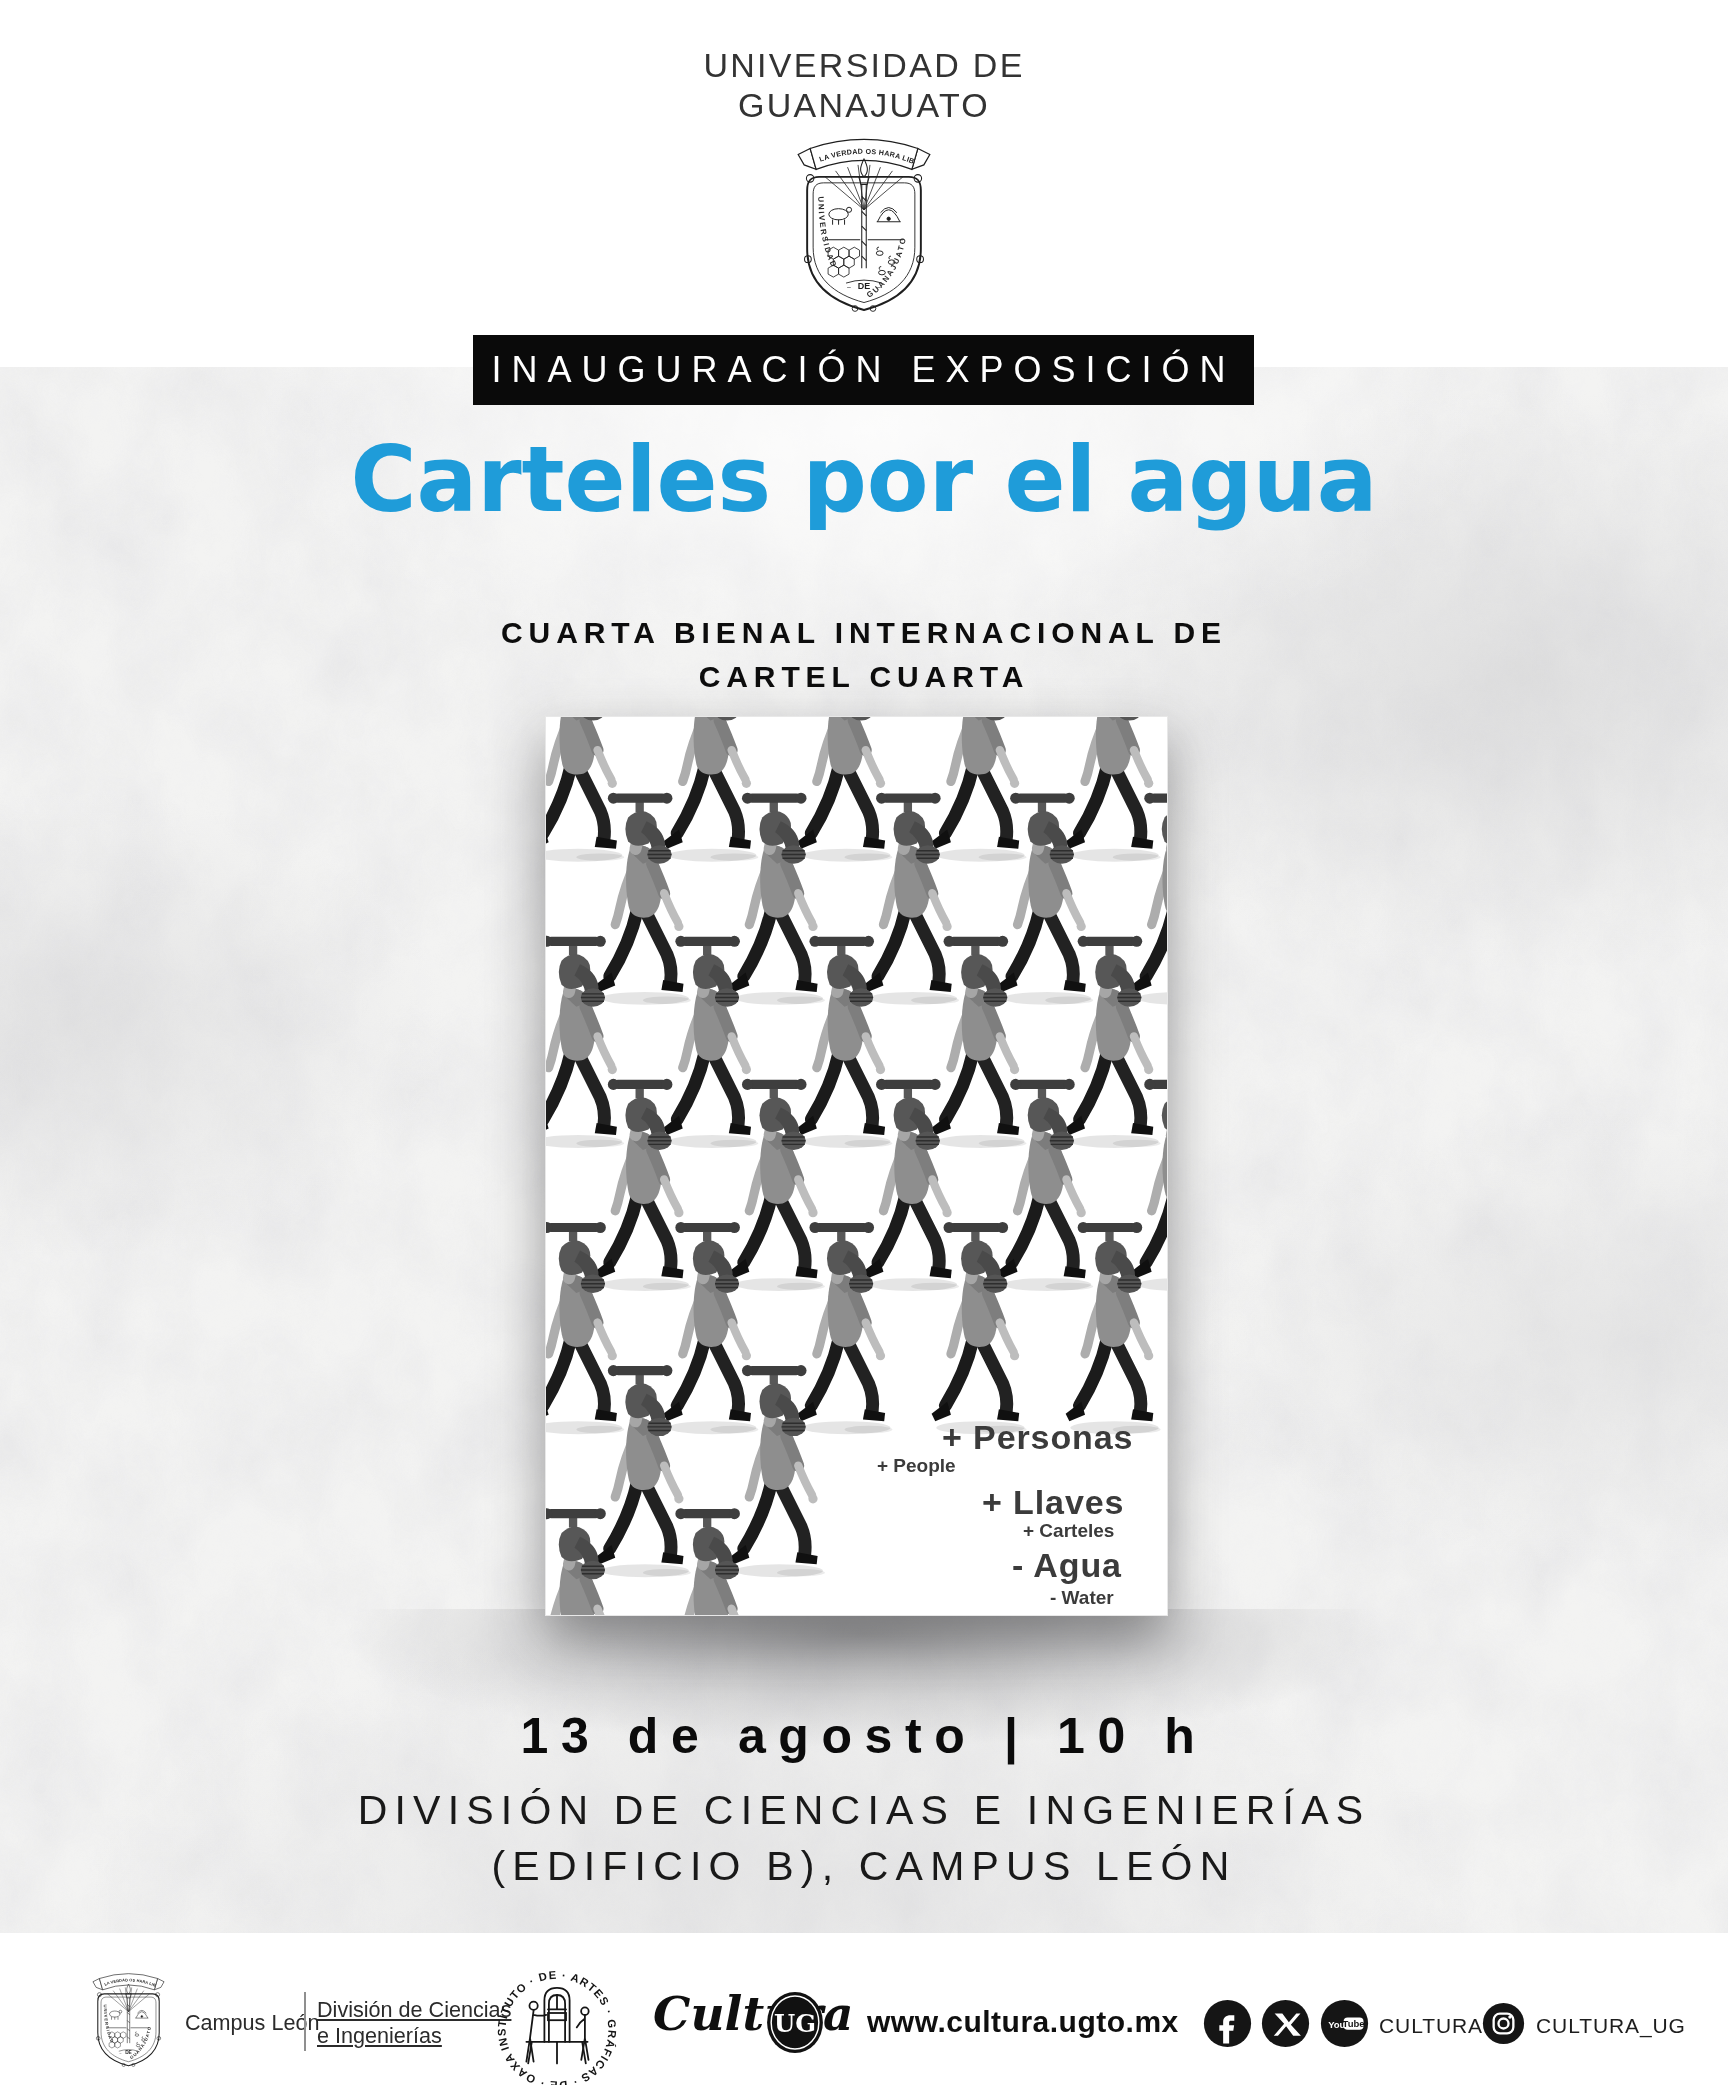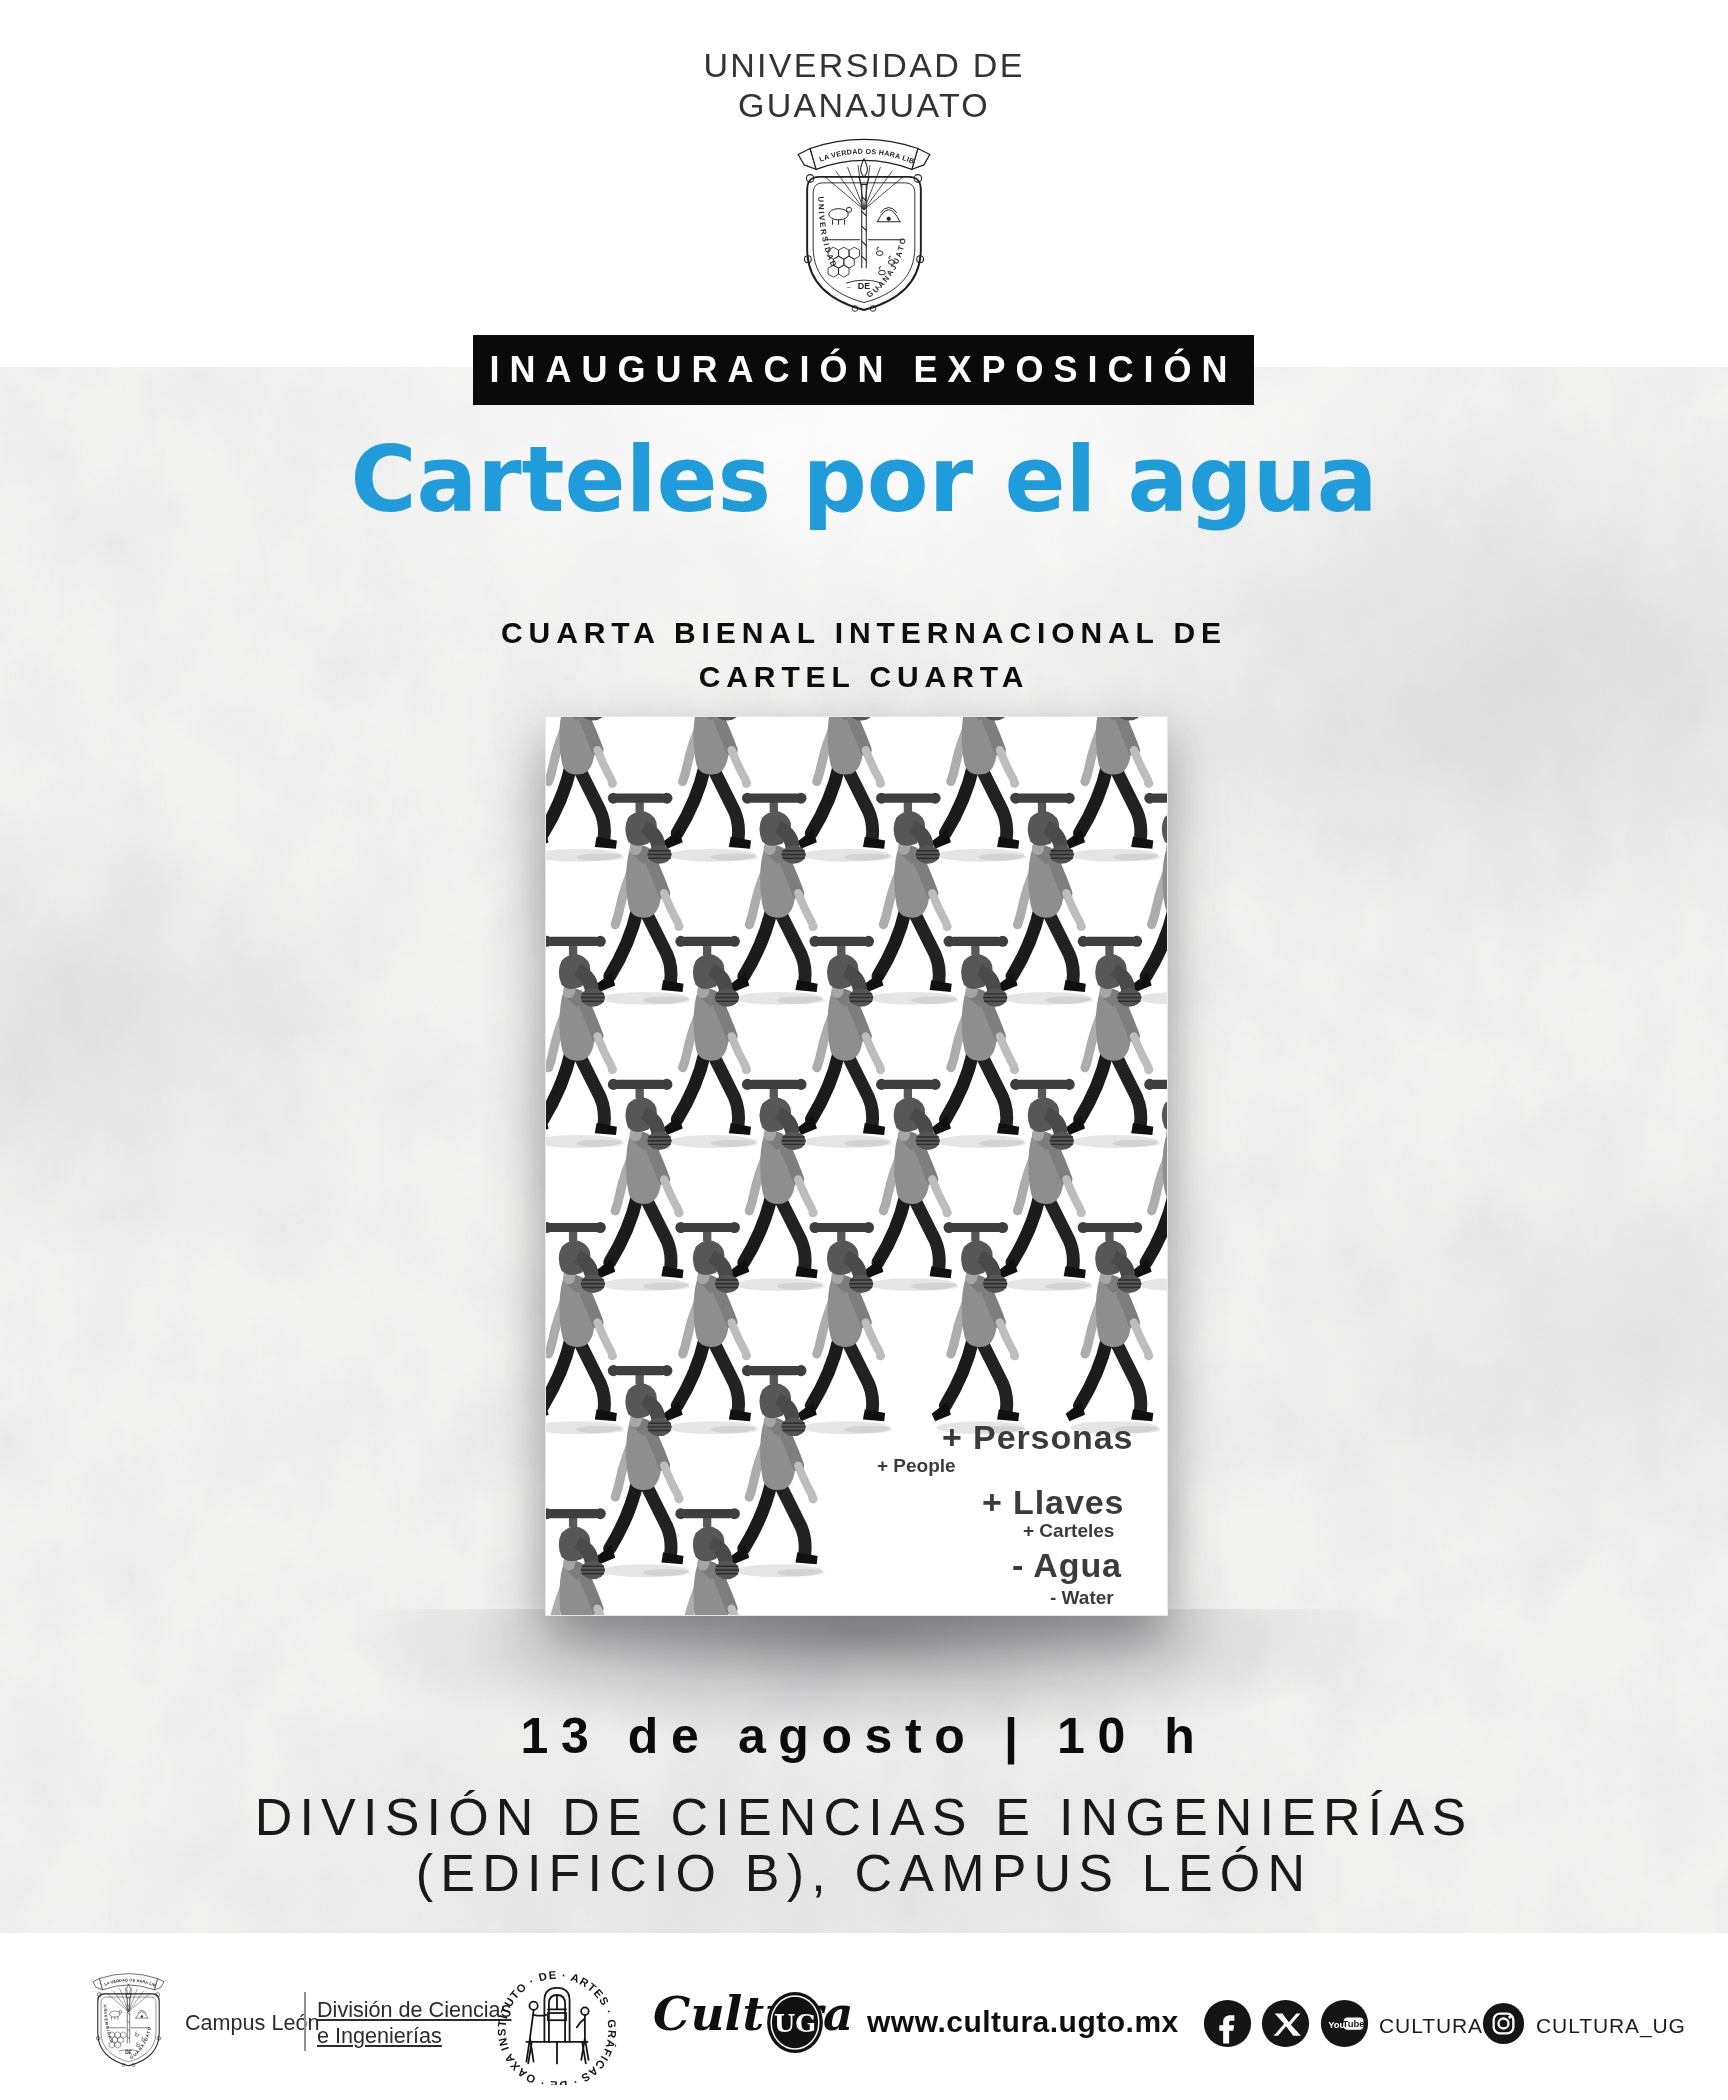--- a/index.html
+++ b/index.html
@@ -17,36 +17,36 @@
       radial-gradient(990px 378px at 45% 97%, rgba(205,205,207,.35), rgba(205,205,207,0) 70%);}
   .poster-shadow{position:absolute;left:198px;top:1609px;width:1332px;height:315px;
     background:radial-gradient(ellipse 50% 46% at 50% 8%, rgba(80,80,84,.45), rgba(120,120,124,.22) 45%, rgba(120,120,124,0) 78%);}
   
   .univ{left:0;top:45px;width:1728px;text-align:center;font-size:34px;line-height:40px;
         letter-spacing:2.3px;font-weight:500;color:#333;}
   .crest-large{left:785px;top:129px;width:158px;height:187px;}
   
   .banner{left:473px;top:335px;width:781px;height:70px;background:#0a0a0a;display:flex;
           align-items:center;justify-content:center;}
-  .banner span{color:#ffffff;font-weight:700;font-size:36px;letter-spacing:10px;white-space:nowrap;}
+  .banner span{color:#ffffff;font-weight:400;font-size:36px;letter-spacing:10px;white-space:nowrap;}
   .title{left:0;top:421px;width:1728px;text-align:center;font-family:"DejaVu Sans",sans-serif;
          font-weight:800;font-size:90px;line-height:117px;letter-spacing:0px;}
   .subtitle{left:0;width:1728px;text-align:center;font-weight:800;font-size:30px;
             letter-spacing:5.9px;color:#0d0d0d;white-space:nowrap;}
   
   .poster{left:545px;top:716px;width:623px;height:900px;background:#ffffff;border:0.9px solid #e8e8e8;
           box-sizing:border-box;overflow:hidden;box-shadow:0 23.4px 50px rgba(45,45,48,.48);}
   .poster svg.pattern{position:absolute;left:0;top:0;}
   .poster-labels{position:absolute;left:331px;top:702px;width:270px;color:#3b3b3b;}
   .pl-main{font-weight:800;font-size:34px;line-height:36px;letter-spacing:0.9px;white-space:nowrap;}
   .pl-sub{font-weight:800;font-size:19px;line-height:21.6px;white-space:nowrap;}
   
   .date{left:0;top:1707px;width:1728px;text-align:center;font-weight:800;font-size:50px;
         letter-spacing:12.6px;color:#0b0b0b;white-space:nowrap;}
-  .venue{left:0;width:1728px;text-align:center;font-weight:400;font-size:52px;letter-spacing:7.2px;
+  .venue{left:0;width:1728px;text-align:center;font-weight:400;font-size:41px;letter-spacing:7.2px;
          color:#191919;white-space:nowrap;}
   
   .footer{left:0;top:1933px;width:1728px;height:167px;background:#ffffff;}
   .crest-small{left:86px;top:1968px;width:85px;height:101px;}
   .campus{left:185px;top:2010px;font-size:21.6px;color:#2b2b2b;}
   .fdivider{left:304px;top:1992px;width:1.8px;height:59px;background:#8f8f8f;}
   .division{left:317px;top:1997px;font-size:21.6px;line-height:26px;color:#2b2b2b;text-decoration:underline;}
   .iago{left:494px;top:1959px;width:126px;height:126px;}
   .cultura-script{left:653px;top:1986px;font-family:"DejaVu Serif",serif;font-style:italic;
                   font-weight:700;font-size:47px;color:#0f0f0f;}

